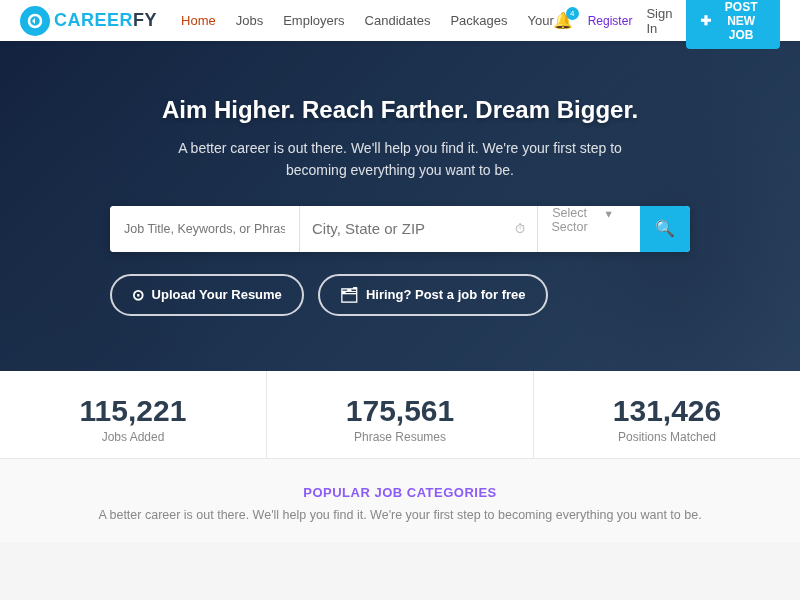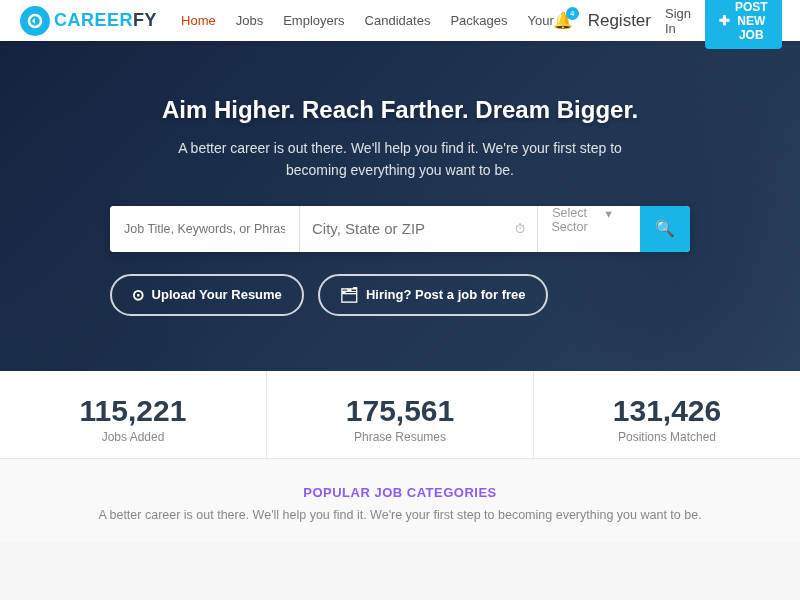--- a/index.html
+++ b/index.html
@@ -71,21 +71,21 @@
       background: #1ab5e8;
       color: #fff;
       font-size: 8px;
       border-radius: 50%;
       width: 13px;
       height: 13px;
       display: flex;
       align-items: center;
       justify-content: center;
     }
-    .nav-register { font-size: 17px; color: #404040; cursor: pointer; }
+    .nav-register { font-size: 12px; color: #6d28d9; cursor: pointer; }
     .nav-signin { font-size: 13px; color: #555; cursor: pointer; }
     .post-job-btn {
       background: #1ab5e8;
       color: #fff;
       border: none;
       border-radius: 4px;
       padding: 7px 14px;
       font-size: 12px;
       font-weight: 600;
       cursor: pointer;

